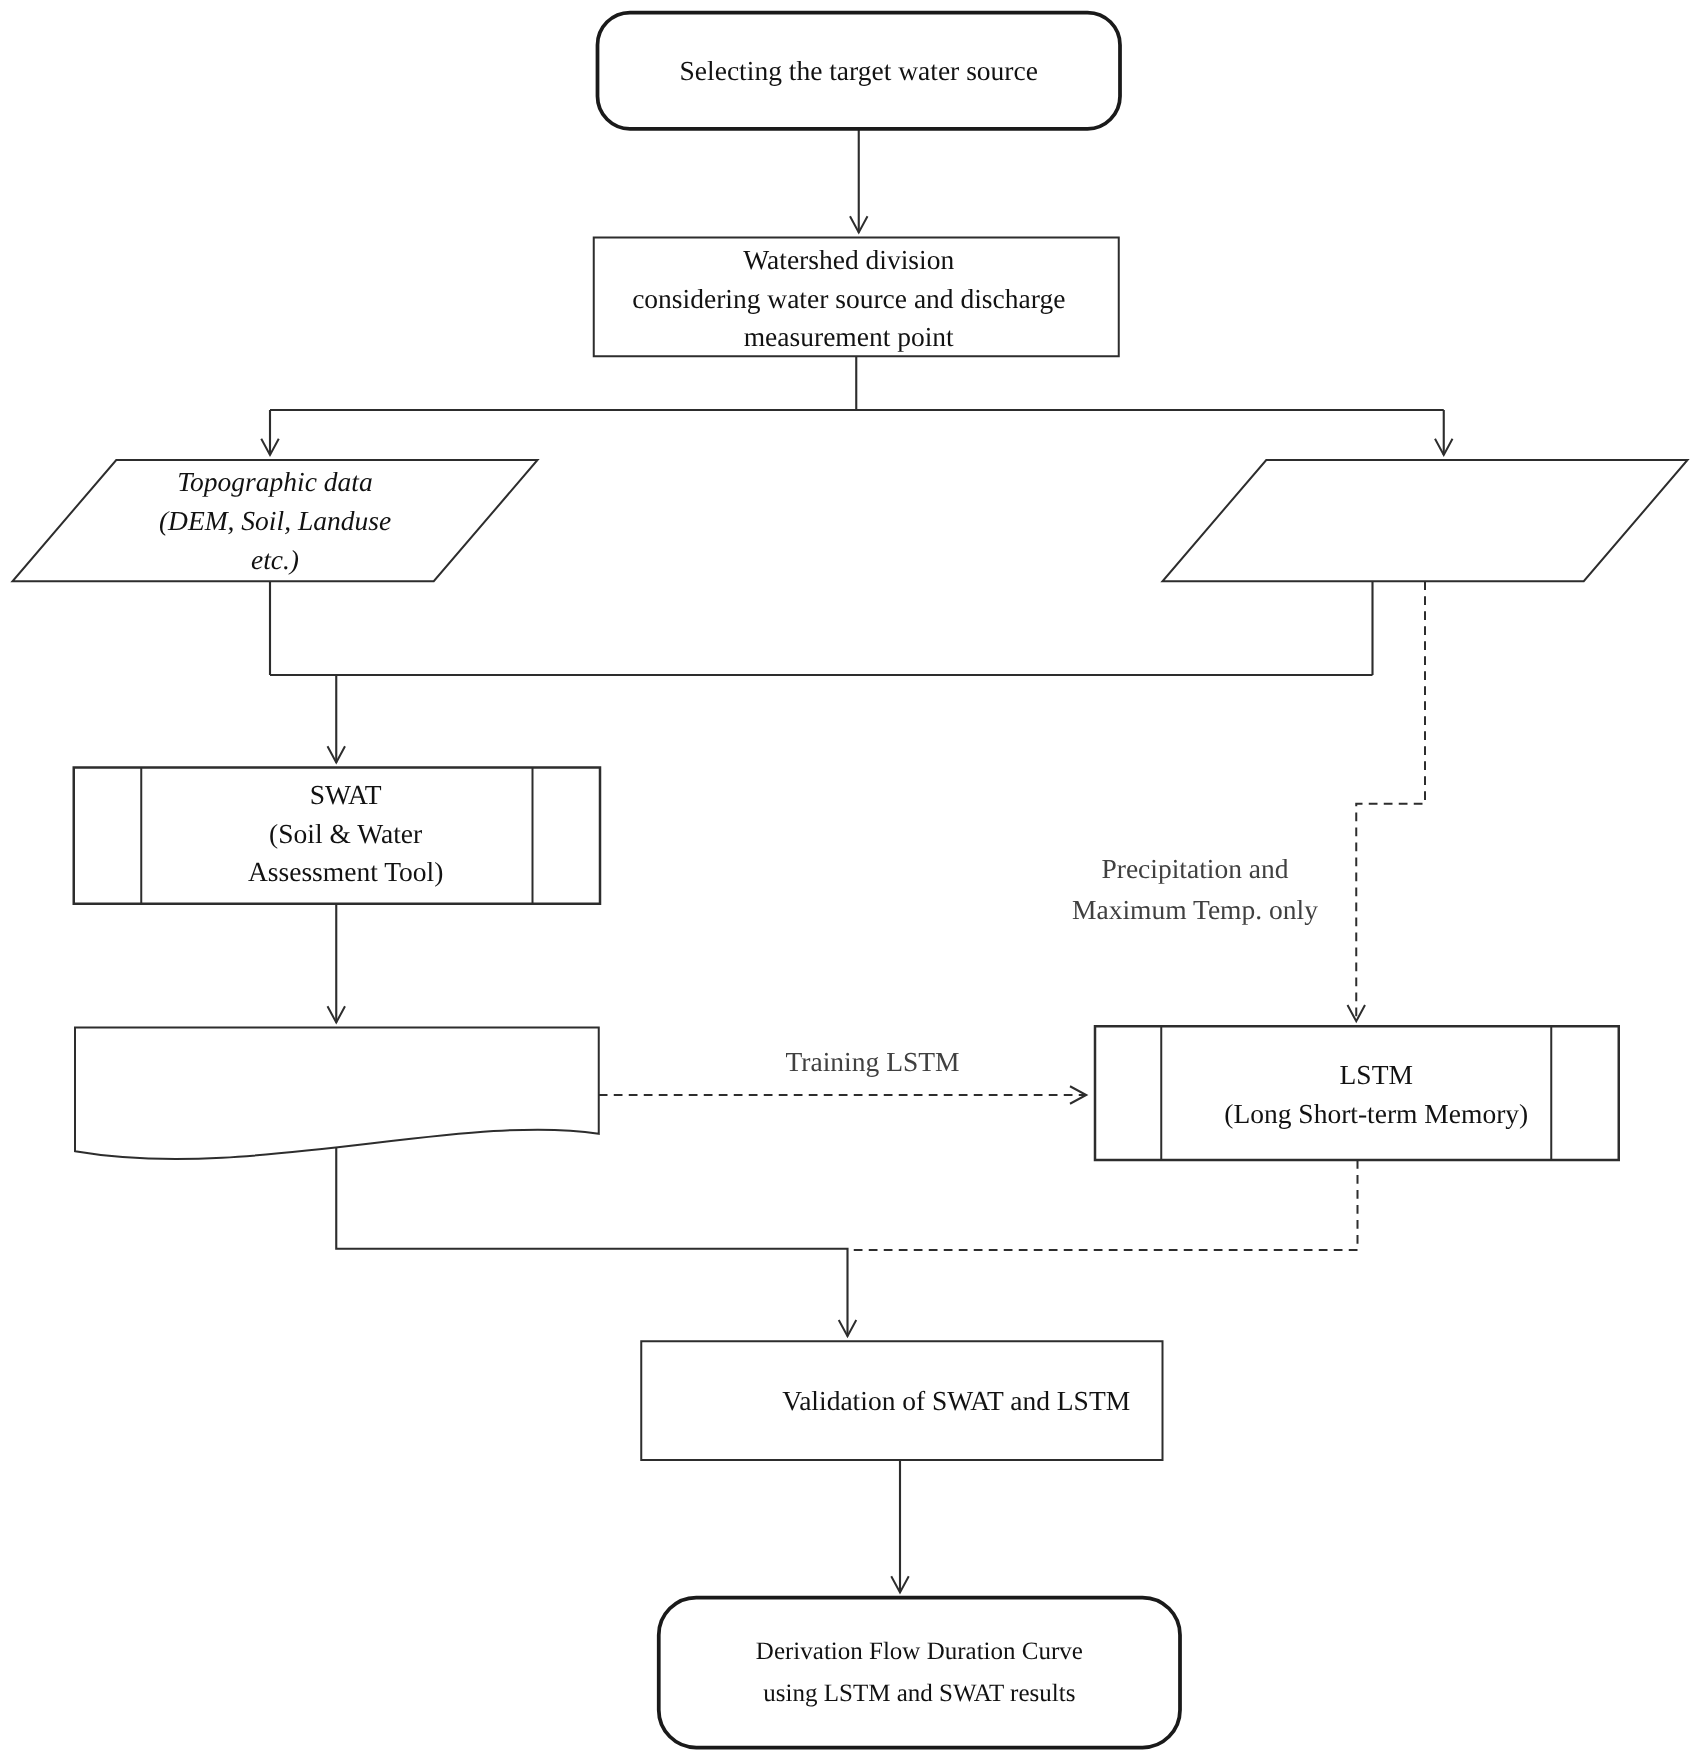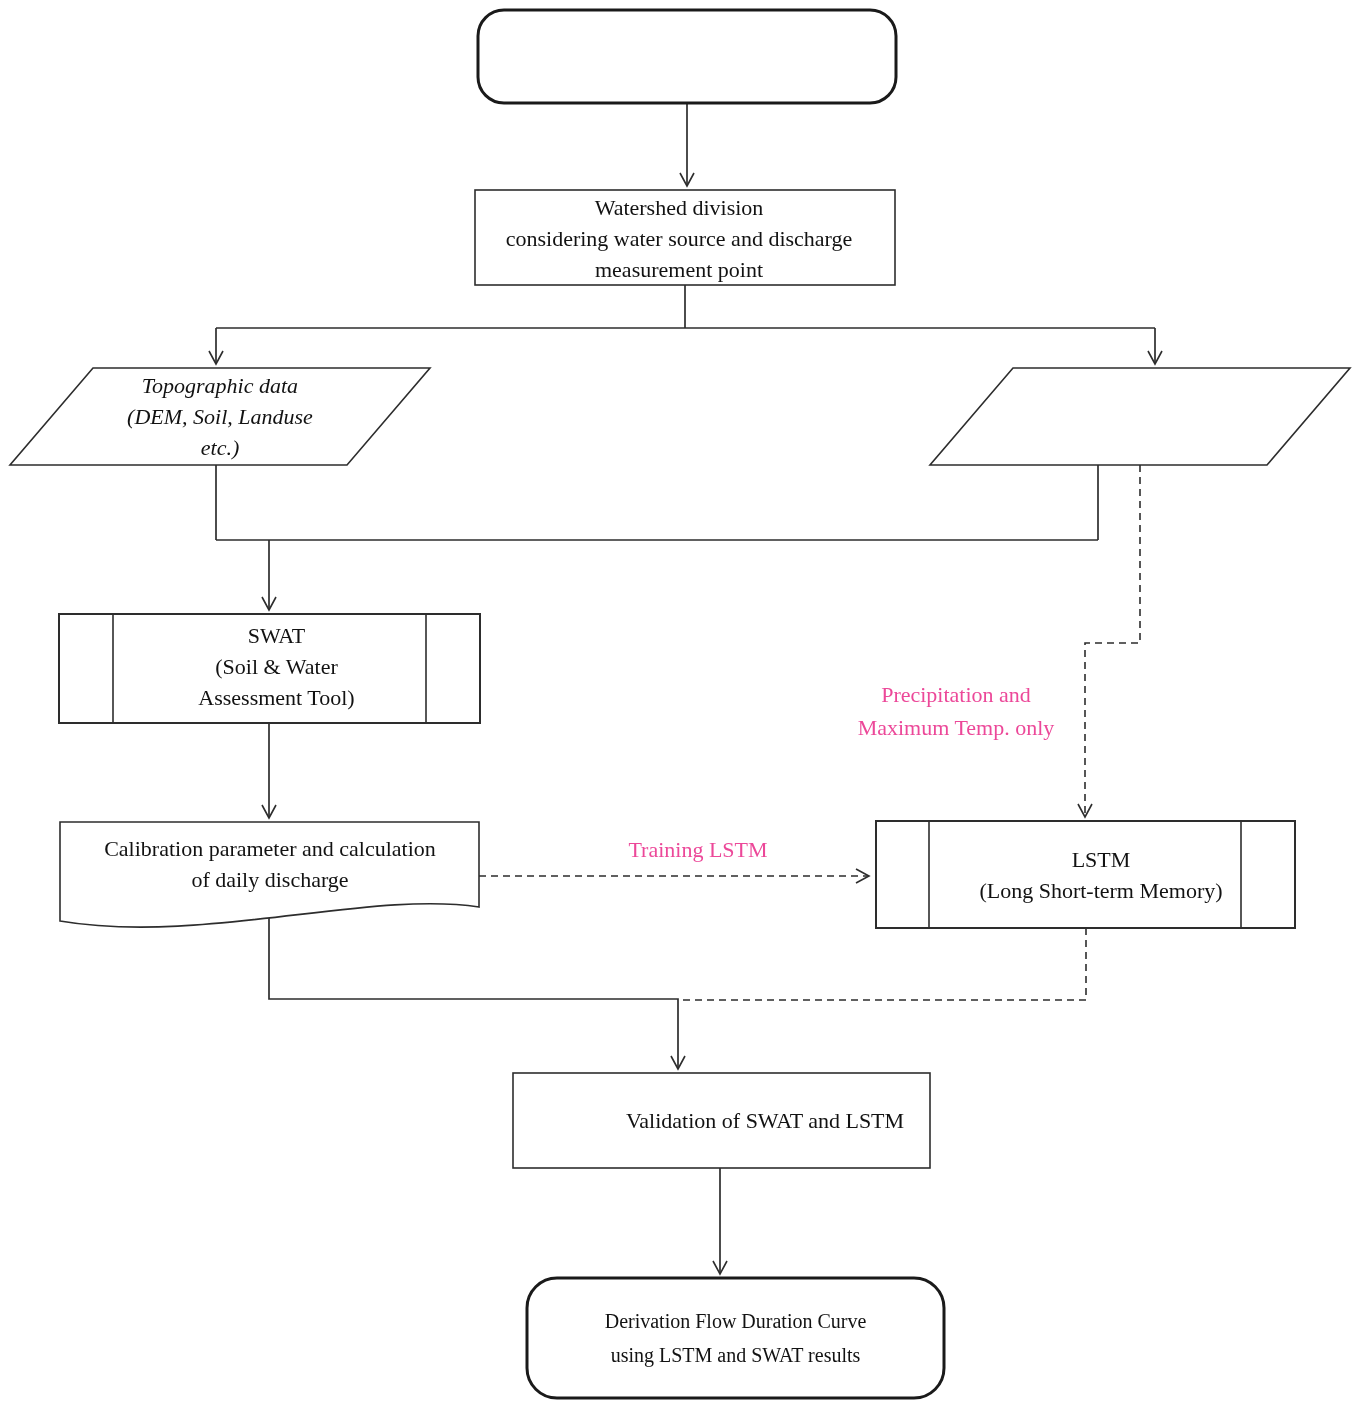--- a/index.html
+++ b/index.html
@@ -34,21 +34,21 @@
   }
   .edge-label {
     position: absolute;
     display: flex;
     align-items: center;
     justify-content: center;
     text-align: center;
     white-space: pre-line;
     font-size: 22px;
     line-height: 33px;
-    color: #ec4899;
+    color: #404040;
   }
   .big-text {
     font-size: 20px;
     line-height: 34px;
   }
 </style>
 </head>
 <body>
 
 <div id="canvas">
@@ -106,36 +106,35 @@
 
     <rect x="876" y="821" width="419" height="107" fill="#ffffff" stroke="#2d2d2d" stroke-width="2"></rect>
     <line x1="929" y1="821" x2="929" y2="928" stroke="#2d2d2d" stroke-width="1.6"></line>
     <line x1="1241" y1="821" x2="1241" y2="928" stroke="#2d2d2d" stroke-width="1.6"></line>
 
     <rect x="513" y="1073" width="417" height="95" fill="#ffffff" stroke="#2d2d2d" stroke-width="1.6"></rect>
 
     <rect x="527" y="1278" width="417" height="120" rx="30" ry="30" fill="#ffffff" stroke="#1a1a1a" stroke-width="3"></rect>
   </svg>
 
+  <div class="node-text" style="left:478px; top:10px; width:418px; height:93px;">Selecting the target water source</div>
 
   <div class="node-text" style="left:475px; top:192px; width:408px; height:93px;">Watershed division
 considering water source and discharge
 measurement point</div>
 
   <div class="node-text" style="left:35px; top:369px; width:370px; height:95px;font-style:italic;">Topographic data
 (DEM, Soil, Landuse
 etc.)</div>
 
 
   <div class="node-text" style="left:120px; top:616px; width:313px; height:101px;">SWAT
 (Soil &amp; Water
 Assessment Tool)</div>
 
-  <div class="node-text" style="left:68px; top:824px; width:404px; height:80px;">Calibration parameter and calculation
-of daily discharge</div>
 
   <div class="node-text" style="left:929px; top:823px; width:344px; height:103px;">LSTM
 (Long Short-term Memory)</div>
 
   <div class="node-text" style="left:513px; top:1075px; width:504px; height:91px;">Validation of SWAT and LSTM</div>
 
   <div class="node-text big-text" style="left:527px; top:1280px; width:417px; height:116px;">Derivation Flow Duration Curve
 using LSTM and SWAT results</div>
 
   <div class="edge-label" style="left:558px; top:834px; width:280px; height:30px;">Training LSTM</div>

